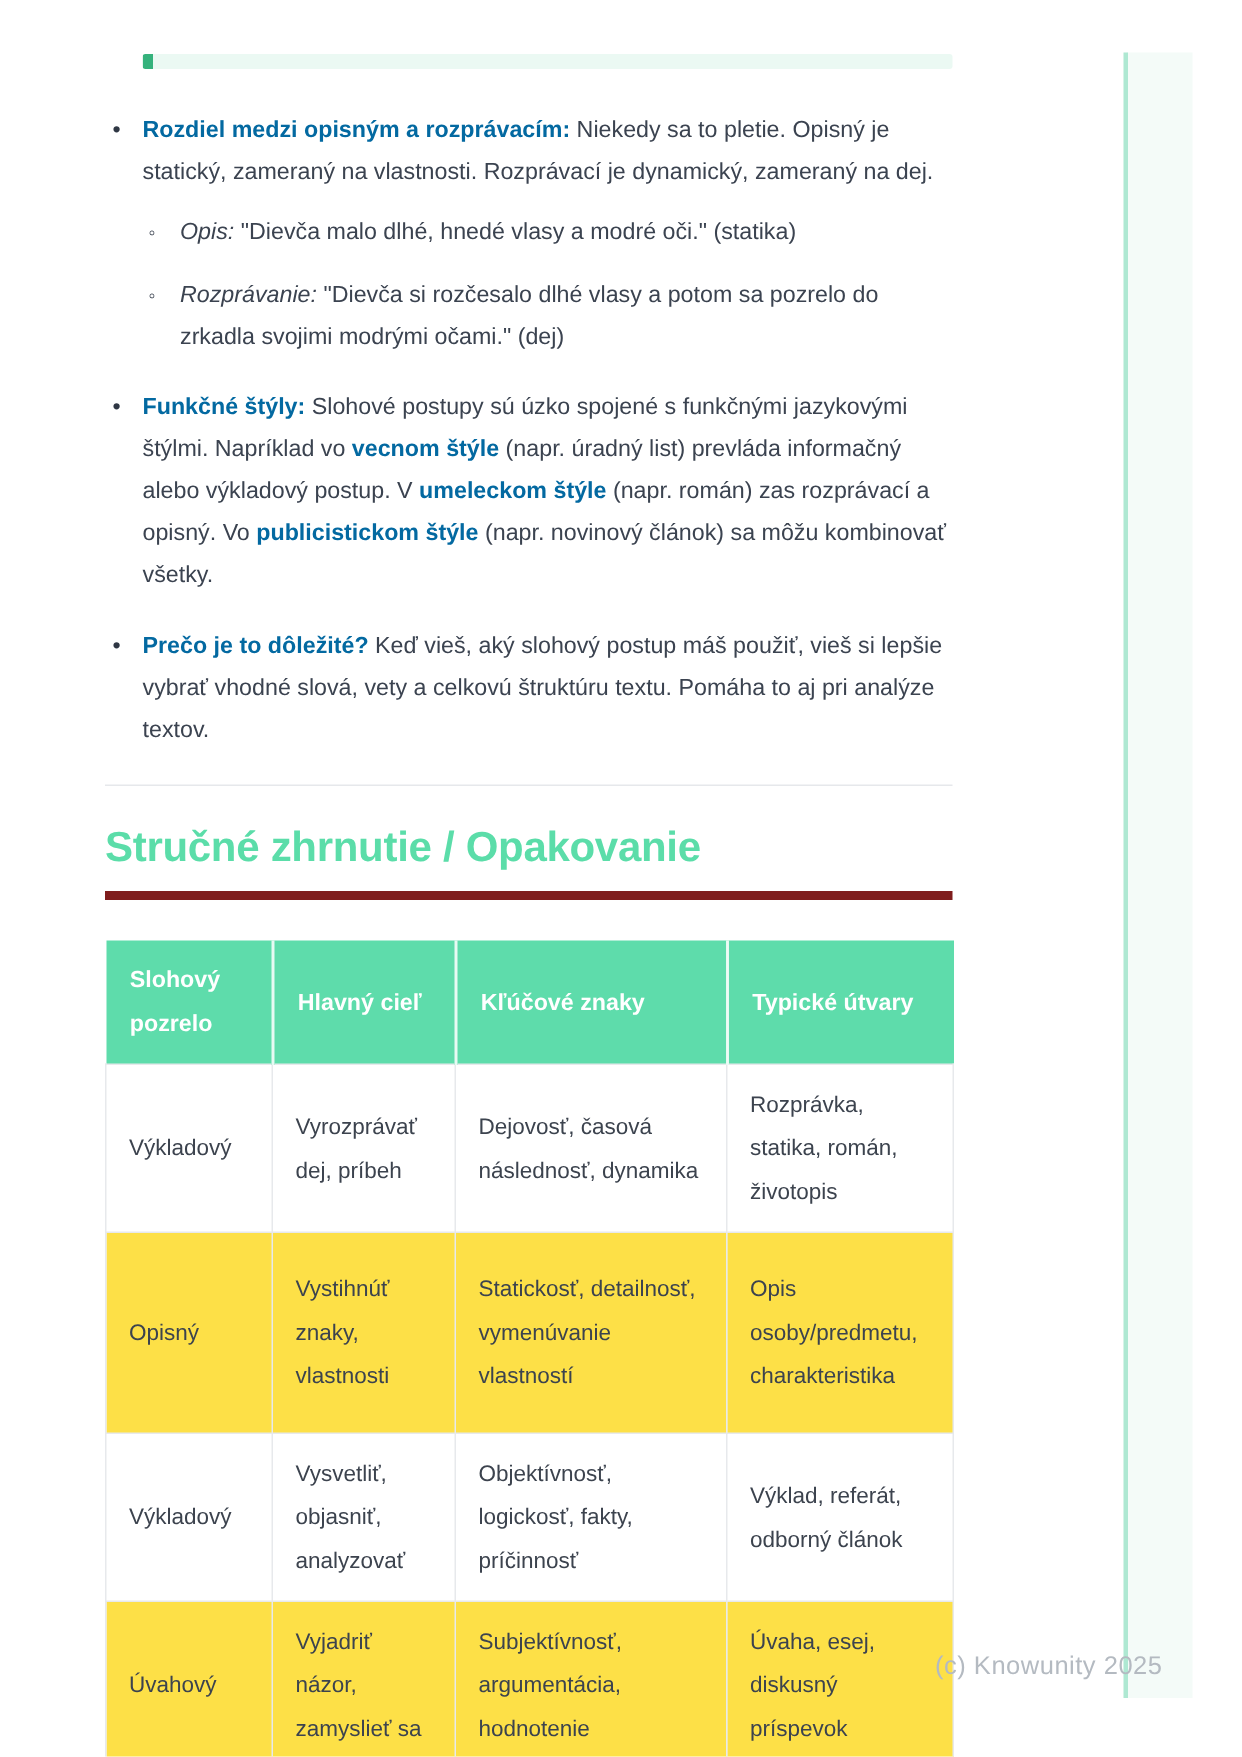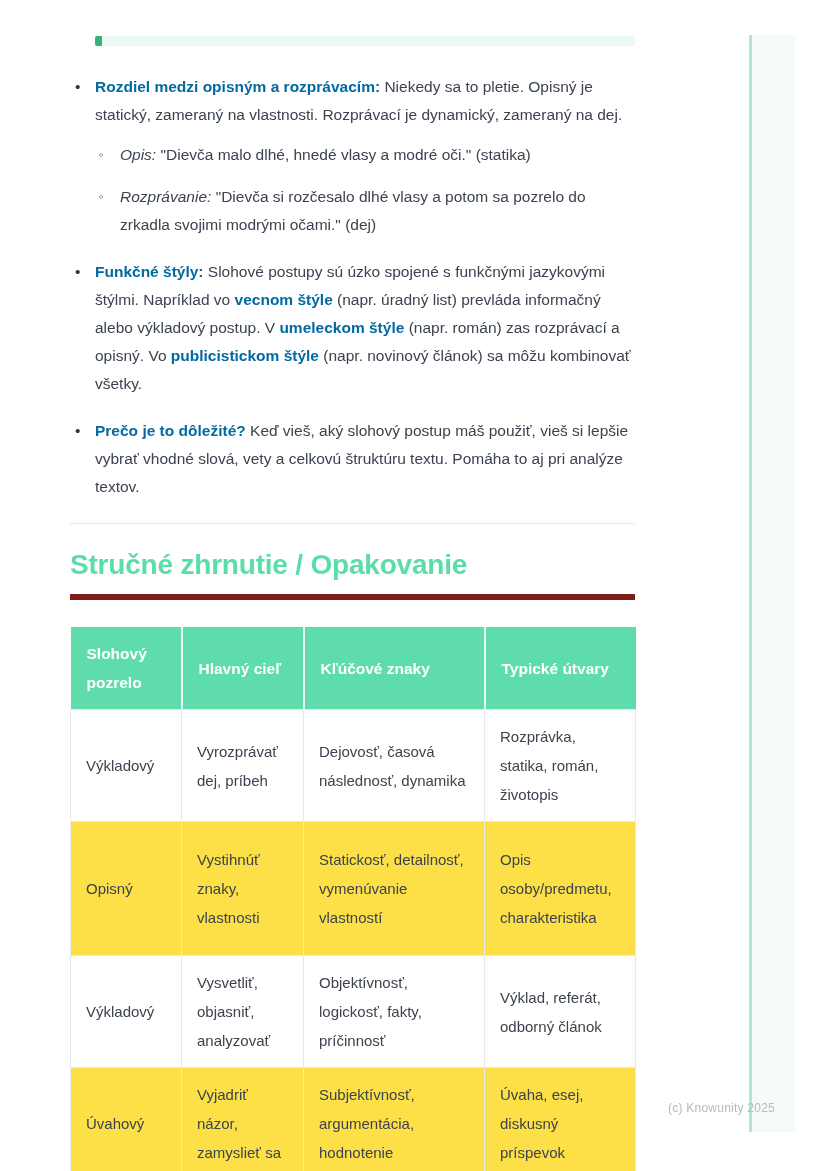--- a/index.html
+++ b/index.html
@@ -102,21 +102,21 @@
     color: #3c434e;
     padding: 12px 15px;
     vertical-align: middle;
     background: #ffffff;
   }
   table.summary tr.alt td { background: #fde047; }
 
   .footer-copyright {
     position: absolute;
     top: 1101px; right: 53px;
-    font-size: 12px;
+    font-size: 17px;
     color: #b4bac1;
     letter-spacing: 0.02em;
     z-index: 2;
     text-align: right;
   }
 </style>
 </head>
 <body>
 
 <div class="side-strip"></div>

